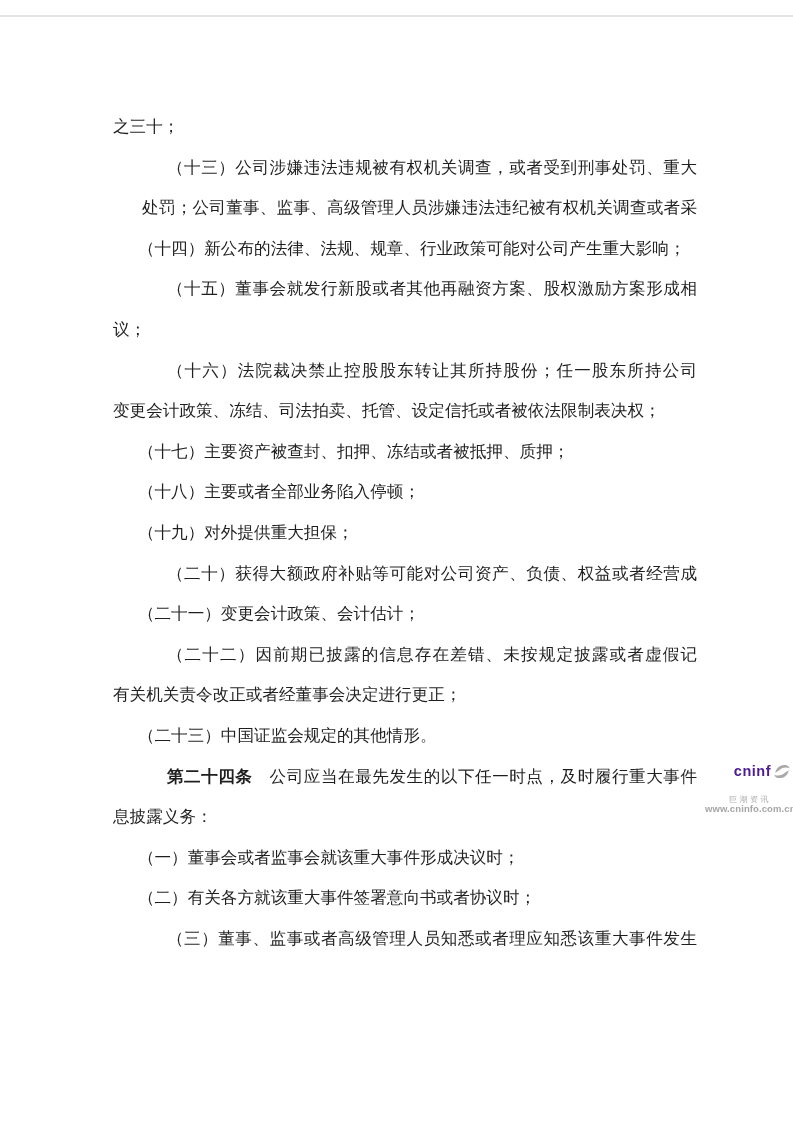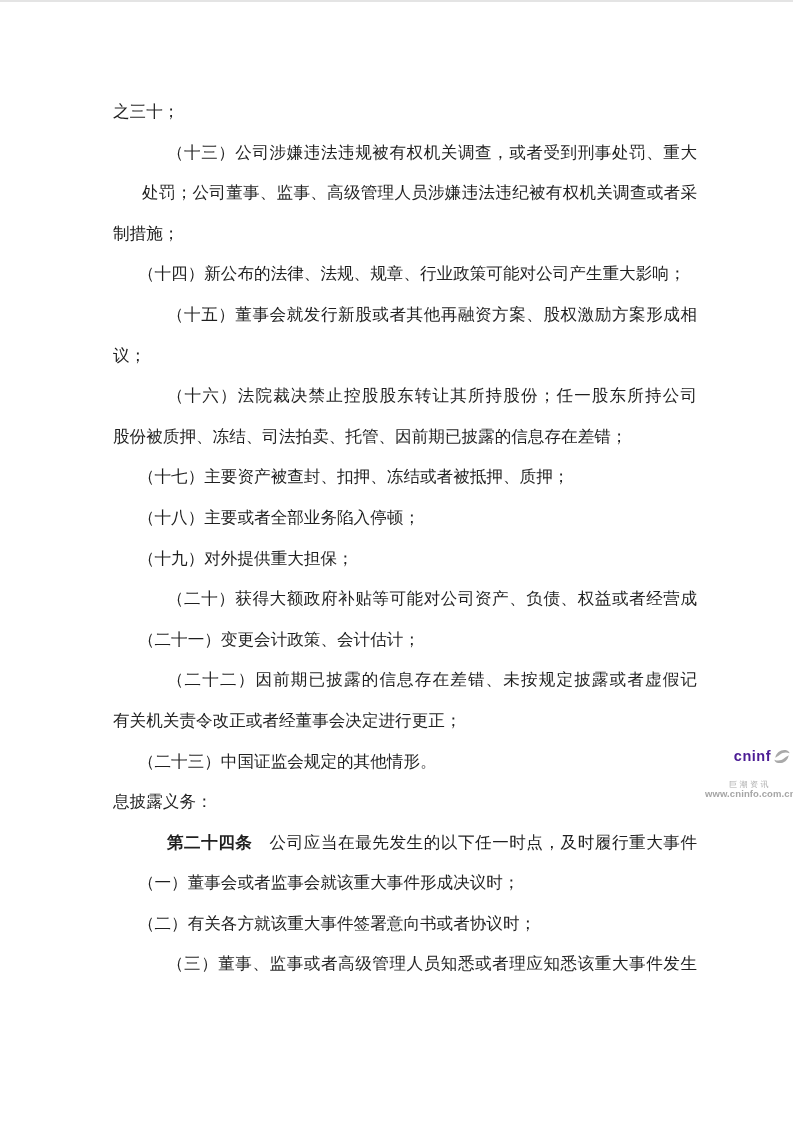--- a/index.html
+++ b/index.html
@@ -4,21 +4,21 @@
 <style>
   html, body { margin: 0; padding: 0; }
   body {
     width: 793px; height: 1122px;
     background: #ffffff;
     overflow: hidden;
     position: relative;
     font-family: "Liberation Serif", "DejaVu Serif", serif;
   }
   .page {
-    position: absolute; left: 0; top: 0;
+    position: absolute; left: 0; top: 15px;
     width: 793px; height: 806px;
     background: #ffffff;
   }
   .page-top-edge {
     position: absolute; left: 0; top: 0;
     width: 793px; height: 2px;
     background: #e4e4e4;
   }
   .doc-body {
     position: absolute;
@@ -77,36 +77,35 @@
 <body>
 
 <div class="page">
   <div class="page-top-edge"></div>
 
   <div class="doc-body">
 
   <div class="line"><span>之三十；</span></div>
       <div class="line indent full"><span>（十三）公司涉嫌违法违规被有权机关调查，或者受到刑事处罚、重大行政</span></div>
       <div class="line full"><span>处罚；公司董事、监事、高级管理人员涉嫌违法违纪被有权机关调查或者采取强</span></div>
-      <div class="line"><span>制措施；</span></div>
       <div class="line indent"><span>（十四）新公布的法律、法规、规章、行业政策可能对公司产生重大影响；</span></div>
       <div class="line indent full"><span>（十五）董事会就发行新股或者其他再融资方案、股权激励方案形成相关决</span></div>
       <div class="line"><span>议；</span></div>
       <div class="line indent full"><span>（十六）法院裁决禁止控股股东转让其所持股份；任一股东所持公司 36%以上</span></div>
-      <div class="line"><span>股份被质押、冻结、司法拍卖、托管、因前期已披露的信息存在差错；</span></div>
+      <div class="line"><span>变更会计政策、冻结、司法拍卖、托管、设定信托或者被依法限制表决权；</span></div>
       <div class="line indent"><span>（十七）主要资产被查封、扣押、冻结或者被抵押、质押；</span></div>
       <div class="line indent"><span>（十八）主要或者全部业务陷入停顿；</span></div>
       <div class="line indent"><span>（十九）对外提供重大担保；</span></div>
       <div class="line indent full"><span>（二十）获得大额政府补贴等可能对公司资产、负债、权益或者经营成果产</span></div>
       <div class="line indent"><span>（二十一）变更会计政策、会计估计；</span></div>
       <div class="line indent full"><span>（二十二）因前期已披露的信息存在差错、未按规定披露或者虚假记载，被</span></div>
       <div class="line"><span>有关机关责令改正或者经董事会决定进行更正；</span></div>
       <div class="line indent"><span>（二十三）中国证监会规定的其他情形。</span></div>
+      <div class="line indent full"><span class="bold-lead">第二十四条</span><span>　公司应当在最先发生的以下任一时点，及时履行重大事件的信</span></div>
       <div class="line"><span>息披露义务：</span></div>
-      <div class="line indent full"><span class="bold-lead">第二十四条</span><span>　公司应当在最先发生的以下任一时点，及时履行重大事件的信</span></div>
       <div class="line indent"><span>（一）董事会或者监事会就该重大事件形成决议时；</span></div>
       <div class="line indent"><span>（二）有关各方就该重大事件签署意向书或者协议时；</span></div>
       <div class="line indent full"><span>（三）董事、监事或者高级管理人员知悉或者理应知悉该重大事件发生并报</span></div>
     </div>
 
   <div class="watermark">
     <div class="wm-row1">
       <span class="wm-brand">cninf</span>
       <svg class="wm-icon" width="18" height="17" viewBox="0 0 20 19">
         <path fill="#a9a9a9" d="M2.5 11 C3.5 4.5 9 1.5 14 2.2 C16.5 2.6 18.2 4 18.5 6 C14.5 4.2 10.5 5.2 7.5 7.6 C5.5 9.2 3.8 10 2.5 11 Z"></path>

